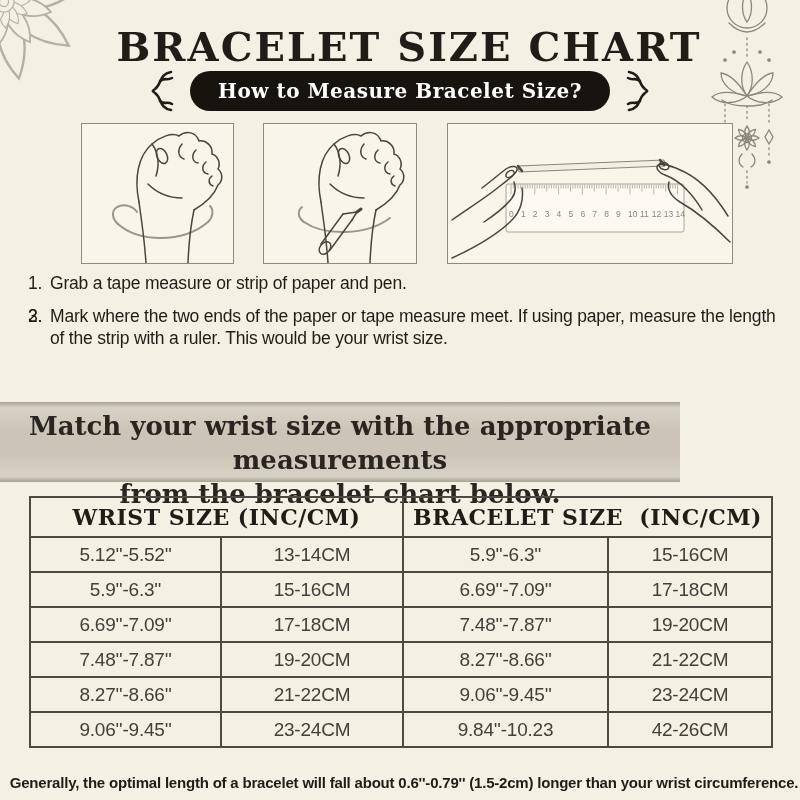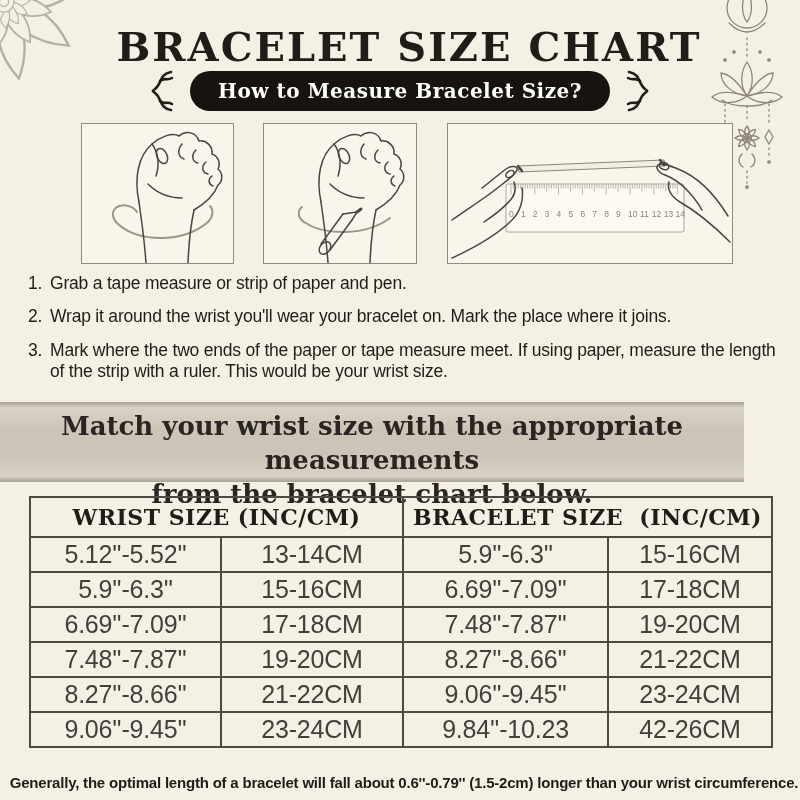--- a/index.html
+++ b/index.html
@@ -39,41 +39,41 @@
   #box1{left:81px;width:153px;}
   #box2{left:263px;width:154px;}
   #box3{left:447px;width:286px;}
   
   .steps{position:absolute;top:273px;left:28px;width:750px;margin:0;padding:0;list-style:none;}
   .steps li{position:relative;margin:0 0 12px 0;font-size:17.5px;line-height:1.22;
     letter-spacing:-0.2px;color:var(--ink);padding-left:22px;font-weight:500;}
   .steps .step-num{position:absolute;left:0;top:0;}
   
   .banner{
-    position:absolute;top:402px;left:0;width:744px;height:80px;box-sizing:border-box;
+    position:absolute;top:402px;left:0;width:680px;height:80px;box-sizing:border-box;
     background:linear-gradient(180deg,var(--banner-edge,#a9a292) 0,#d8d2c6 7%,
       var(--banner-bg,#ccc5b7) 35%,var(--banner-bg,#ccc5b7) 65%,#d8d2c6 93%,var(--banner-edge,#a9a292) 100%);
     text-align:center;font-family:"DejaVu Serif","Liberation Serif",serif;
     font-weight:bold;font-size:26px;line-height:34px;padding-top:7px;color:#2a2520;
   }
   
   .size-table{
     position:absolute;top:496px;left:29px;width:742px;border-collapse:collapse;
     table-layout:fixed;
   }
   .size-table th,.size-table td{
     border:2px solid var(--table-border,#4e4a43);text-align:center;padding:0;
   }
   .size-table th{
     height:38px;font-family:"DejaVu Serif","Liberation Serif",serif;
     font-size:22px;font-weight:bold;letter-spacing:0.5px;color:var(--ink);
     white-space:pre-wrap;
   }
   .size-table td{
-    height:33px;font-size:25px;color:var(--cell-text,#42403a);font-weight:500;
+    height:33px;font-size:19px;color:var(--cell-text,#42403a);font-weight:500;
     letter-spacing:-0.2px;
   }
   
   .footer-note{
     position:absolute;top:774px;left:4px;width:800px;text-align:center;
     font-size:15px;font-weight:600;letter-spacing:-0.2px;color:var(--ink);
   }
   
   .line-art{stroke:var(--line-art,#4a463f);fill:none;stroke-width:1.5;stroke-linecap:round;}
   .string{stroke:var(--string-gray,#9b958a);fill:none;stroke-width:2;stroke-linecap:round;}
@@ -344,21 +344,21 @@
           <ellipse cx="216" cy="42" rx="5" ry="3.5" transform="rotate(20 216 42)"></ellipse>
           <path d="M282,118 C262,98 246,86 232,78 C224,73 219,66 221,58"></path>
           <path d="M238,65 C245,72 250,79 254,86"></path>
         </g>
       </svg>
     </div>
   </div>
 
   <ol class="steps">
       <li><span class="step-num">1.</span><span class="step-text">Grab a tape measure or strip of paper and pen.</span></li>
-      <li><span class="step-num">2.</span><span class="step-text">Wrap it around the wrist you'll wear your bracelet on. Mark the place where it joins.</span></li>
+      <li><span class="step-num">2.</span></li>
       <li><span class="step-num">3.</span><span class="step-text">Mark where the two ends of the paper or tape measure meet. If using paper, measure the length of the strip with a ruler. This would be your wrist size.</span></li>
     </ol>
 
   <div class="banner">
     <div>Match your wrist size with the appropriate measurements</div>
     <div>from the bracelet chart below.</div>
   </div>
 
   <table class="size-table">
     <colgroup>

